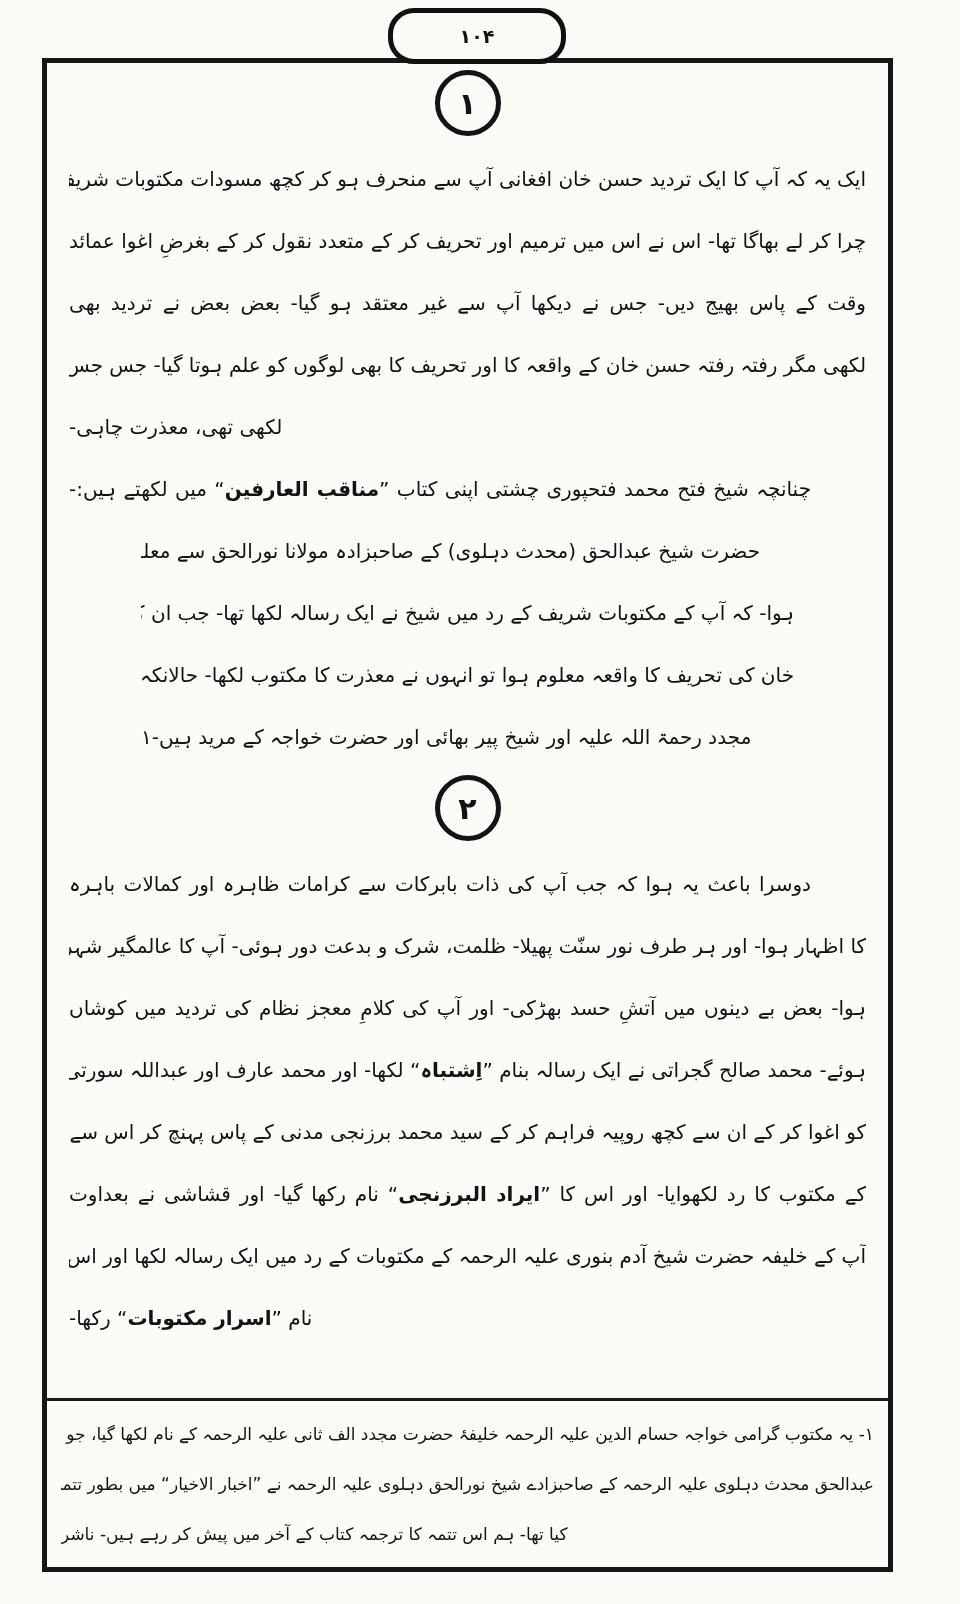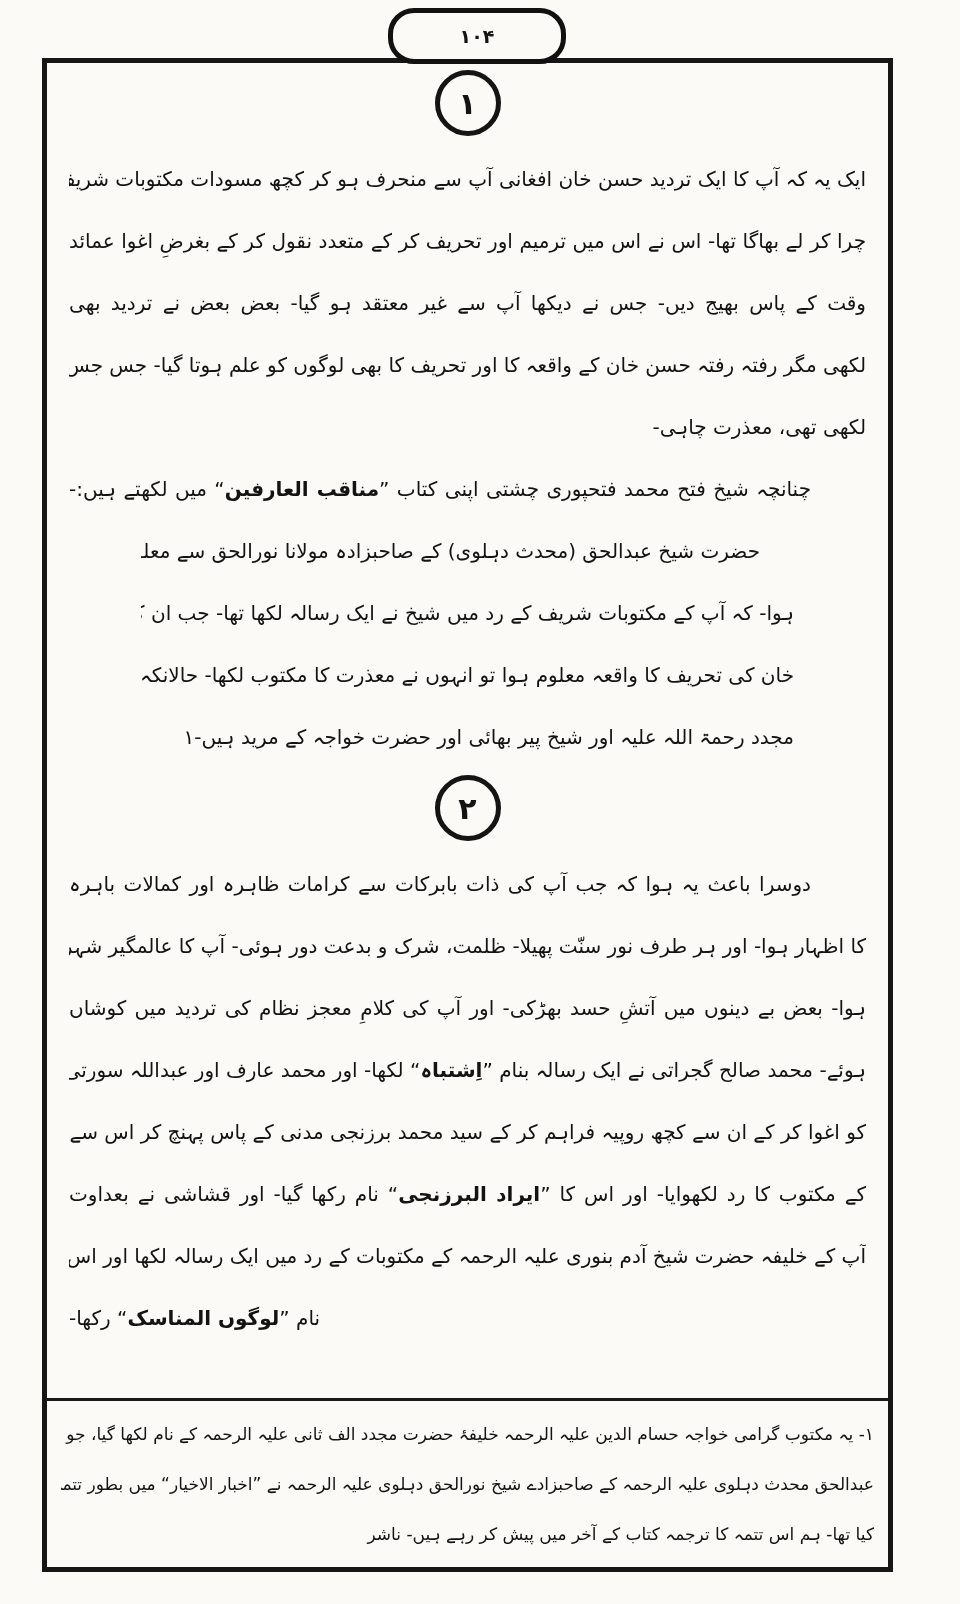--- a/index.html
+++ b/index.html
@@ -61,21 +61,21 @@
   .line {
     font-size: 20px;
     line-height: 62px;
     height: 62px;
     white-space: nowrap;
     overflow: hidden;
     direction: rtl;
   }
   .j { text-align: justify; text-align-last: justify; }
   .l { text-align: left; }
-  .c { text-align: right; }
+  .c { text-align: left; }
   .ind { padding-right: 55px; }
   .quote-block { margin: 0 72px; }
   .quote-block .ind { padding-right: 34px; }
   .bt { font-weight: bold; }
   .footnote {
     position: absolute;
     left: 0;
     right: 0;
     bottom: 6px;
     border-top: 3px solid #1a1a1a;
@@ -134,21 +134,21 @@
       <div class="line j">ہوا- بعض بے دینوں میں آتشِ حسد بھڑکی- اور آپ کی کلامِ معجز نظام کی تردید میں کوشاں</div>
       <div class="line j">
         <span>ہوئے- محمد صالح گجراتی نے ایک رسالہ بنام ”</span><span class="bt">اِشتباہ</span><span>“ لکھا- اور محمد عارف اور عبداللہ سورتی</span>
       </div>
       <div class="line j">کو اغوا کر کے ان سے کچھ روپیہ فراہم کر کے سید محمد برزنجی مدنی کے پاس پہنچ کر اس سے بھی آپ</div>
       <div class="line j">
         <span>کے مکتوب کا رد لکھوایا- اور اس کا ”</span><span class="bt">ایراد البرزنجی</span><span>“ نام رکھا گیا- اور قشاشی نے بعداوت</span>
       </div>
       <div class="line j">آپ کے خلیفہ حضرت شیخ آدم بنوری علیہ الرحمہ کے مکتوبات کے رد میں ایک رسالہ لکھا اور اس کا</div>
       <div class="line l">
-        <span>نام ”</span><span class="bt">لوگوں المناسک</span><span>“ رکھا-</span>
+        <span>نام ”</span><span class="bt">اسرار مکتوبات</span><span>“ رکھا-</span>
       </div>
     </div>
 
   </div>
 
   <div class="footnote">
     <div class="fline j">۱- یہ مکتوب گرامی خواجہ حسام الدین علیہ الرحمہ خلیفۂ حضرت مجدد الف ثانی علیہ الرحمہ کے نام لکھا گیا، جو حضرت شیخ</div>
     <div class="fline j">عبدالحق محدث دہلوی علیہ الرحمہ کے صاحبزادے شیخ نورالحق دہلوی علیہ الرحمہ نے ”اخبار الاخیار“ میں بطور تتمہ شامل</div>
     <div class="fline c">کیا تھا- ہم اس تتمہ کا ترجمہ کتاب کے آخر میں پیش کر رہے ہیں- ناشر</div>
   </div>

